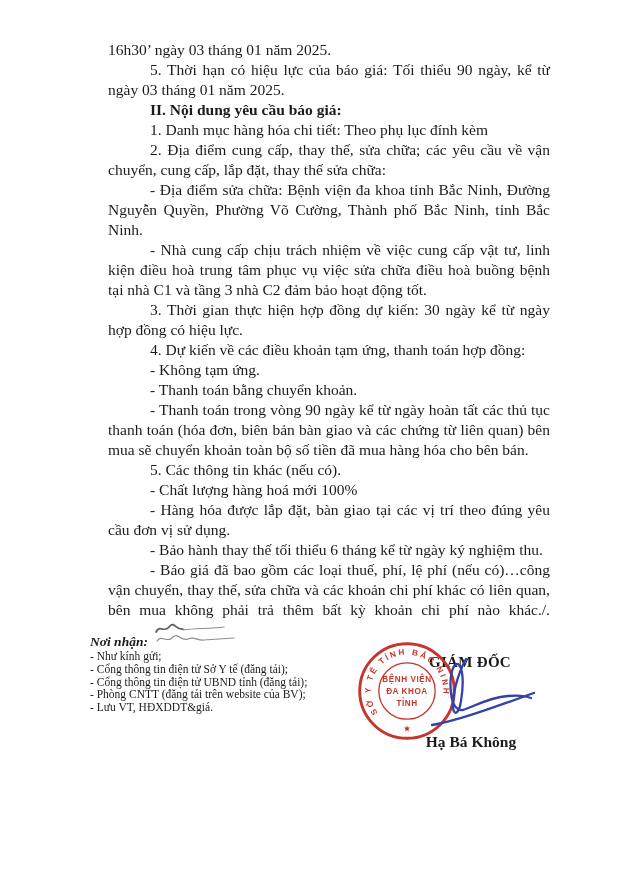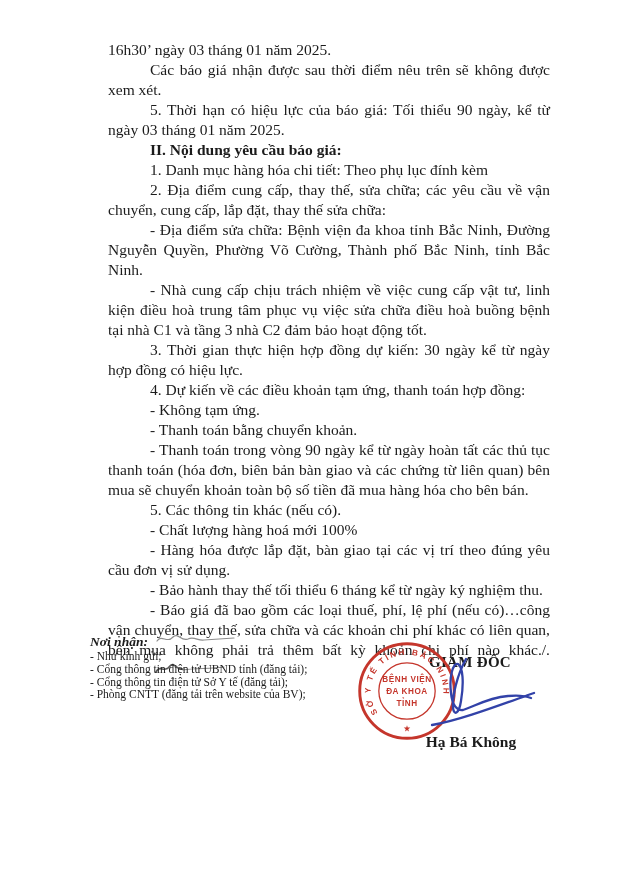--- a/index.html
+++ b/index.html
@@ -63,21 +63,20 @@
   .hand path{fill:none;stroke:#8d8d8d;stroke-width:1.2;stroke-linecap:round;}
   .hand path.dark{stroke:#5a5a5a;stroke-width:1.7;}
 </style>
 </head>
 <body>
 
 <div class="page">
 
   <div class="content">
     <p class="ni">16h30’ ngày 03 tháng 01 năm 2025.</p>
-    <p>Các báo giá nhận được sau thời điểm nêu trên sẽ không được xem xét.</p>
     <p>5. Thời hạn có hiệu lực của báo giá: Tối thiểu 90 ngày, kể từ ngày 03 tháng 01 năm 2025.</p>
     <p class="b">II. Nội dung yêu cầu báo giá:</p>
     <p>1. Danh mục hàng hóa chi tiết: Theo phụ lục đính kèm</p>
     <p>2. Địa điểm cung cấp, thay thế, sửa chữa; các yêu cầu về vận chuyển, cung cấp, lắp đặt, thay thế sửa chữa:</p>
     <p>- Địa điểm sửa chữa: Bệnh viện đa khoa tỉnh Bắc Ninh, Đường Nguyễn Quyền, Phường Võ Cường, Thành phố Bắc Ninh, tỉnh Bắc Ninh.</p>
     <p>- Nhà cung cấp chịu trách nhiệm về việc cung cấp vật tư, linh kiện điều hoà trung tâm phục vụ việc sửa chữa điều hoà buồng bệnh tại nhà C1 và tầng 3 nhà C2 đảm bảo hoạt động tốt.</p>
     <p>3. Thời gian thực hiện hợp đồng dự kiến: 30 ngày kể từ ngày hợp đồng có hiệu lực.</p>
     <p>4. Dự kiến về các điều khoản tạm ứng, thanh toán hợp đồng:</p>
     <p>- Không tạm ứng.</p>
     <p>- Thanh toán bằng chuyển khoản.</p>
@@ -100,23 +99,24 @@
   <div class="recipients">
     <div class="rec-label-row">
       <span class="rec-label">Nơi nhận:</span>
       <span class="scribble">
         <svg class="hand" width="85" height="14" viewBox="0 0 85 14" aria-hidden="true">
           <path d="M 3,9 C 8,2 13,12 19,5 C 24,0 27,10 34,7 C 40,4 44,9 50,8 L 80,6"></path>
         </svg>
       </span>
     </div>
     <div class="rec-item">- Như kính gửi;</div>
+    <div class="rec-item">- Cổng thông tin điện tử Sở Y tế (đăng tải);</div>
     <div class="rec-item">- Cổng thông tin điện tử UBND tỉnh (đăng tải);</div>
-    <div class="rec-item">- Cổng thông tin điện tử Sở Y tế (đăng tải);</div>
     <div class="rec-item">- Phòng CNTT (đăng tải trên website của BV);</div>
+    <div class="rec-item">- Lưu VT, HĐXDDT&amp;giá.</div>
   </div>
 
   <div class="director-title">GIÁM ĐỐC</div>
 
   <div class="stamp">
     <svg width="100" height="100" viewBox="0 0 110 110" aria-hidden="true">
       <circle class="ring-outer" cx="55" cy="55" r="52"></circle>
       <circle class="ring-inner" cx="55" cy="55" r="31"></circle>
       <path id="stamp-arc" d="M 23,79 A 40,40 0 1 1 87,79" fill="none"></path>
       <text class="ring-text">

